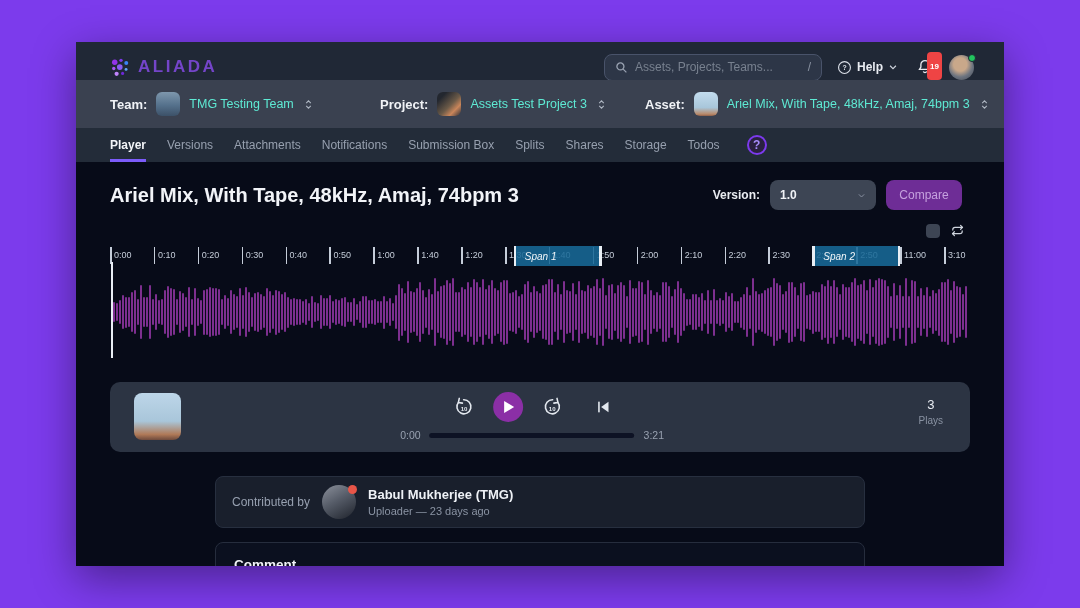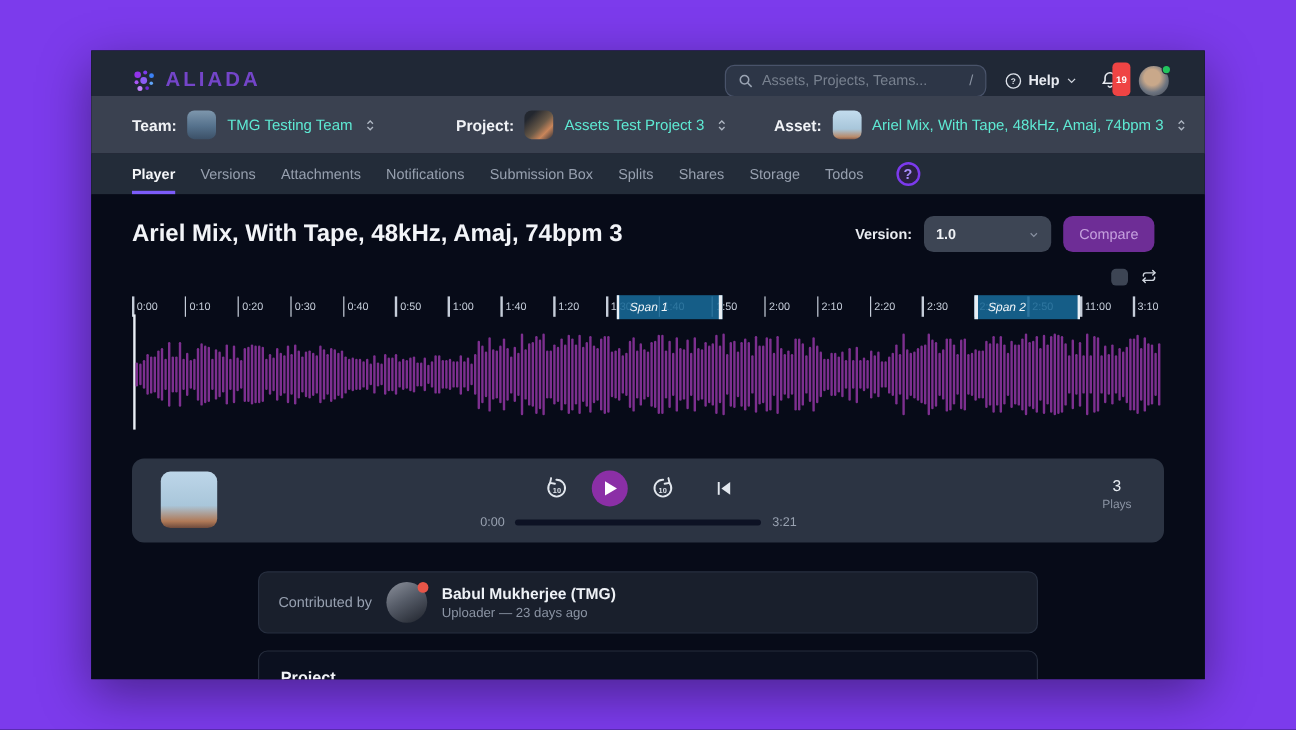--- a/index.html
+++ b/index.html
@@ -662,18 +662,18 @@
         <span class="contrib-avatar">
           <span class="red-dot"></span>
         </span>
         <span>
           <div class="contrib-name">Babul Mukherjee (TMG)</div>
           <div class="contrib-meta">Uploader — 23 days ago</div>
         </span>
       </div>
 
       <div class="comment-card">
-        <div class="comment-title">Project</div>
+        <div class="comment-title">Comment</div>
       </div>
 
     </main>
   </div>
 </div>
 
 </body></html>

